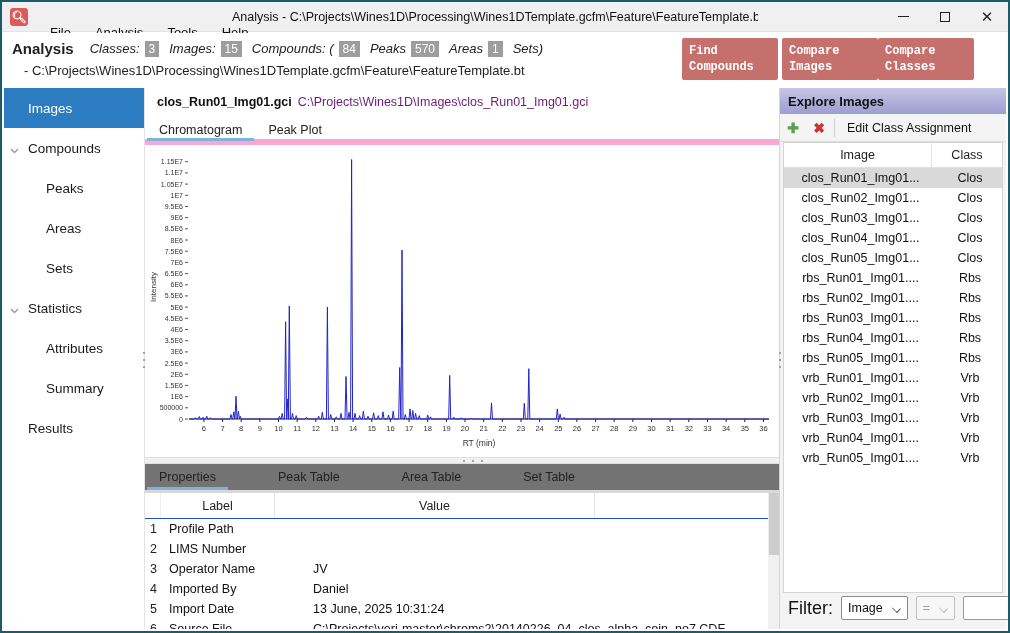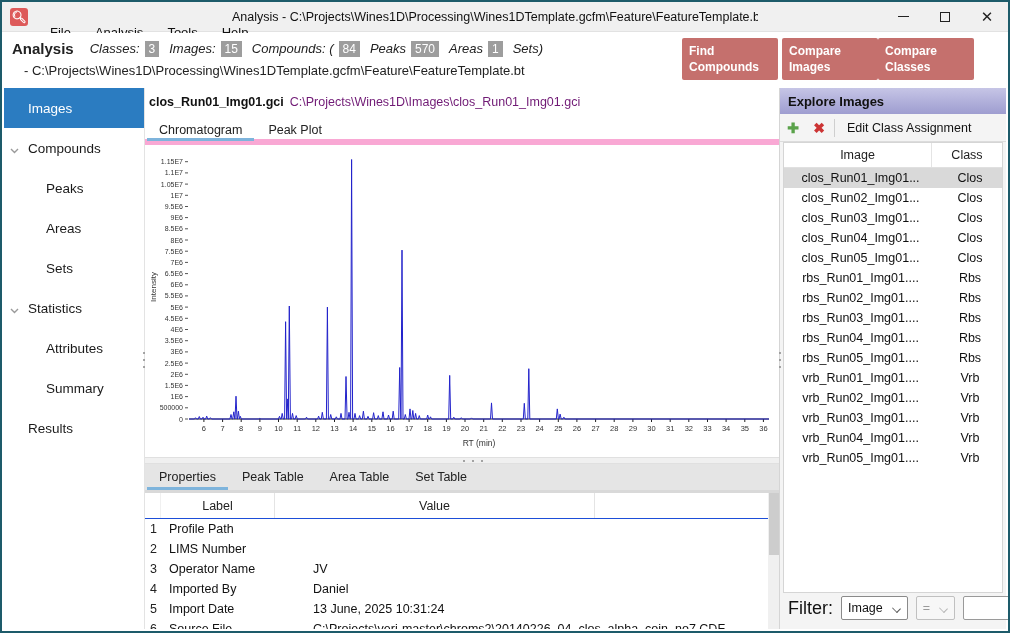--- a/index.html
+++ b/index.html
@@ -19,46 +19,46 @@
   
   .header { position:absolute; top:31px; left:2px; right:2px; height:54px; background:#fff; }
   .hline1 { position:absolute; top:7px; left:8px; display:flex; align-items:center; white-space:nowrap; }
   .app-label { font-size:15px; font-weight:bold; color:#222; margin-right:16px; }
   .stat-label { font-style:italic; font-size:13px; color:#222; margin:0 5px 0 10px; }
   .stat-label.first { margin-left:0; }
   .badge { background:#9d9d9d; color:#fff; font-size:12px; padding:1px 4px; min-width:14px; text-align:center; display:inline-block; }
   .hline2 { position:absolute; top:30px; left:20px; font-size:13px; color:#222; white-space:nowrap; }
   .action-buttons { position:absolute; top:5px; right:6px; display:flex; }
   .abtn { background:#c5706d; color:#fff; font-weight:bold; font-size:12px; border:none; border-radius:2px; height:42px; padding:3px 7px; line-height:1.35; cursor:pointer; display:flex; align-items:center; }
-  .abtn.left { text-align:left; width:96px; justify-content:flex-start; }
+  .abtn.left { text-align:left; width:96px; justify-content:flex-start;font-family:Liberation Mono, monospace; }
   .abtn.center { text-align:center; width:72px; justify-content:center; }
   .gap-s { width:4px; } .gap-m { width:13px; }
 
   
   .sidebar { position:absolute; top:86px; left:2px; width:141px; bottom:2px; background:#fff; border-right:1px solid #e3e3e3; }
   .side-item { height:40px; display:flex; align-items:center; font-size:13.5px; color:#1a1a1a; cursor:pointer; position:relative; }
   .side-item.sel { background:#2b7cc1; color:#fff; }
   .side-item .chev { position:absolute; left:6px; top:14px; color:#9a9a9a; }
   .side-item .lbl0 { padding-left:24px; }
   .side-item .lbl1 { padding-left:42px; }
 
   
   .center { position:absolute; top:86px; left:143px; width:636px; bottom:2px; background:#fff; }
   .file-header { position:absolute; top:0; left:0; right:0; height:28px; display:flex; align-items:center; font-size:12.5px; }
-  .file-name { font-weight:bold; margin-left:4px; color:#111; }
+  .file-name { font-weight:bold; margin-left:12px; color:#111; }
   .file-path { margin-left:6px; color:#701a75; }
   .tabs-row { position:absolute; top:28px; left:0; right:0; height:29px; display:flex; border-bottom:6px solid #f9a8d4; }
   .tab { font-size:12.5px; color:#222; padding:7px 12px 0 12px; margin-left:2px; position:relative; cursor:pointer; }
   .tab.active::after { content:""; position:absolute; left:0; right:0; bottom:-2px; height:3px; background:#7eb4dc; }
   .chart-area { position:absolute; top:57px; left:0; right:0; height:312px; background:#fff; }
   .h-splitter { position:absolute; top:369px; left:0; right:0; height:7px; background:#f0f0f0; border-top:1px solid #e0e0e0; border-bottom:1px solid #e0e0e0; }
   .hdots { position:absolute; left:50%; top:2px; width:20px; display:flex; justify-content:space-between; }
   .hdots i, .vdots i { width:2px; height:2px; border-radius:50%; background:#8a8a8a; display:block; }
   .vdots { position:absolute; display:flex; flex-direction:column; height:16px; justify-content:space-between; width:2px; }
-  .bottom-tabs { position:absolute; top:376px; left:0; right:1px; height:26px; display:flex; background:#e5e5e5; }
+  .bottom-tabs { position:absolute; top:376px; left:0; right:1px; height:26px; display:flex; background:#737373;gap:36px; }
   .btab { font-size:12.5px; color:#222; padding:6px 12px 0 12px; margin-left:2px; position:relative; cursor:pointer; }
   .btab.active::after { content:""; position:absolute; left:0; right:0; bottom:0; height:3px; background:#7eb4dc; }
   .gray-strip { position:absolute; top:402px; left:0; right:0; height:3px; background:#d9d9d9; }
   .prop-header { position:absolute; top:405px; left:0; right:13px; height:26px; background:#fff; border-bottom:1px solid #1d4ed8; display:flex; font-size:12.5px; color:#222; }
   .ph-num { width:16px; border-right:1px solid #f0f0f0; }
   .ph-label { width:114px; display:flex; align-items:center; justify-content:center; border-right:1px solid #e4e4e4; }
   .ph-value { width:320px; display:flex; align-items:center; justify-content:center; border-right:1px solid #e4e4e4; }
   .prop-rows { position:absolute; top:431px; left:0; right:13px; bottom:0; overflow:hidden; }
   .prow { height:20px; display:flex; font-size:12.5px; color:#111; align-items:center; }
   .prow .num { width:16px; text-align:right; padding-right:4px; color:#222; }

